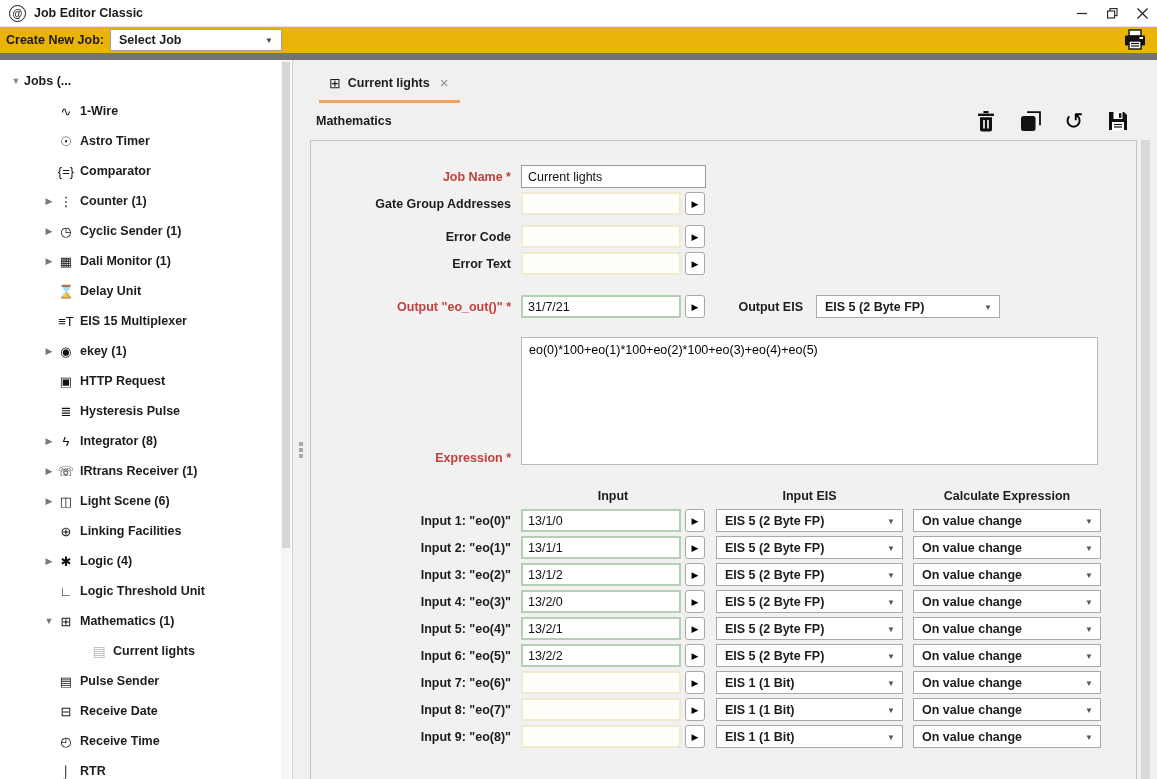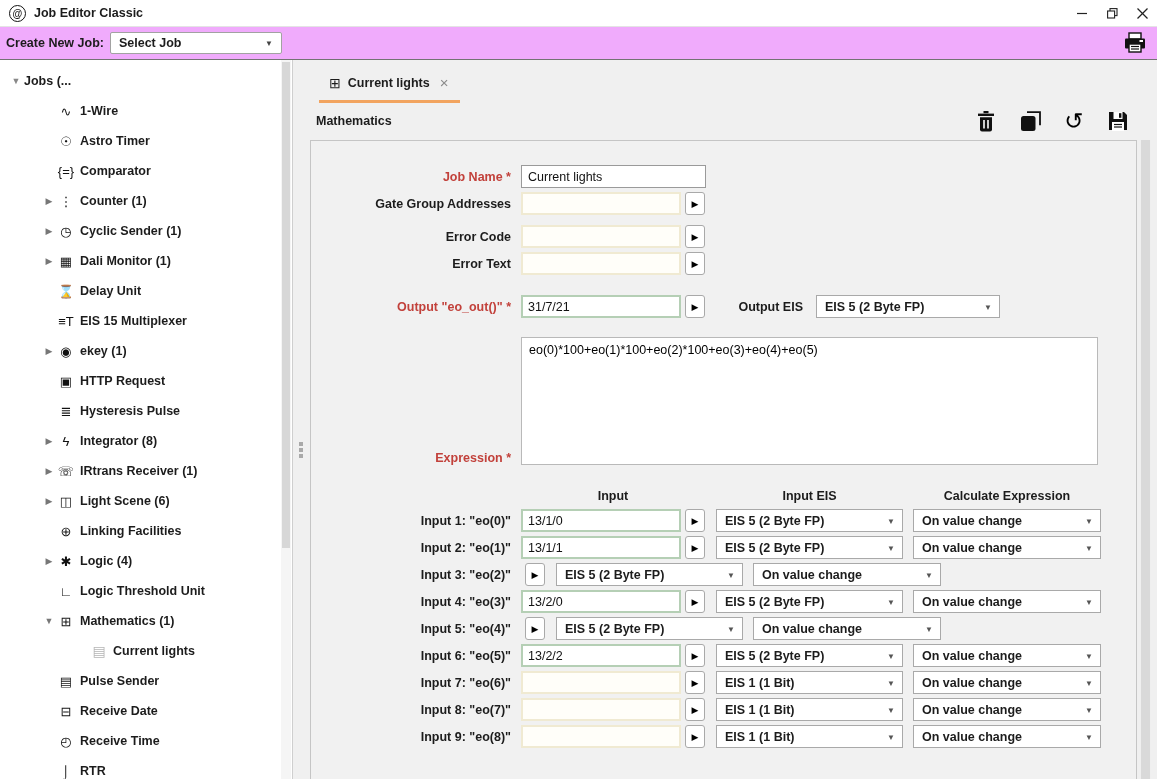--- a/index.html
+++ b/index.html
@@ -9,21 +9,21 @@
   
   .titlebar { height:27px; background:#fff; border-bottom:1px solid #e4e4e4;
     display:flex; align-items:center; padding-left:9px; }
   .app-logo { width:17px; height:17px; border:1.7px solid #111; border-radius:50%;
     display:flex; align-items:center; justify-content:center; font-size:10px; font-weight:700; margin-right:8px; }
   .app-title { font-weight:600; }
   .win-controls { margin-left:auto; display:flex; height:100%; }
   .win-btn { width:30px; display:flex; align-items:center; justify-content:center; cursor:pointer; }
 
   
-  .toolbar { height:33px; background:#f0abfc; border-bottom:1px solid #737373;
+  .toolbar { height:33px; background:#eab308; border-bottom:7px solid #737373;
     display:flex; align-items:center; padding:0 10px 0 6px; }
   .toolbar-label { font-weight:600; margin-right:6px; }
   .select { position:relative; background:#fff; border:1px solid #a2a2a2; border-radius:2px;
     height:22px; display:flex; align-items:center; padding:0 22px 0 8px; font-weight:600; cursor:pointer; }
   .select .caret { position:absolute; right:8px; top:50%; transform:translateY(-50%);
     font-size:8px; color:#444; }
   .job-select { width:172px; }
   .printer-btn { margin-left:auto; cursor:pointer; display:flex; align-items:center; }
 
   
@@ -423,20 +423,21 @@
               <span>EIS 5 (2 Byte FP)</span>
               <span class="caret">▼</span>
             </div>
             <div class="dropdown calc-dd">
               <span>On value change</span>
               <span class="caret">▼</span>
             </div>
           </div>
           <div class="trow state-filled">
             <span class="flabel">Input 3: "eo(2)"</span>
+            <input class="ga-input" value="13/1/2" style="">
             <div class="ga-btn">
               <span>▶</span>
             </div>
             <div class="dropdown eis-dd">
               <span>EIS 5 (2 Byte FP)</span>
               <span class="caret">▼</span>
             </div>
             <div class="dropdown calc-dd">
               <span>On value change</span>
               <span class="caret">▼</span>
@@ -452,20 +453,21 @@
               <span>EIS 5 (2 Byte FP)</span>
               <span class="caret">▼</span>
             </div>
             <div class="dropdown calc-dd">
               <span>On value change</span>
               <span class="caret">▼</span>
             </div>
           </div>
           <div class="trow state-filled">
             <span class="flabel">Input 5: "eo(4)"</span>
+            <input class="ga-input" value="13/2/1" style="">
             <div class="ga-btn">
               <span>▶</span>
             </div>
             <div class="dropdown eis-dd">
               <span>EIS 5 (2 Byte FP)</span>
               <span class="caret">▼</span>
             </div>
             <div class="dropdown calc-dd">
               <span>On value change</span>
               <span class="caret">▼</span>

